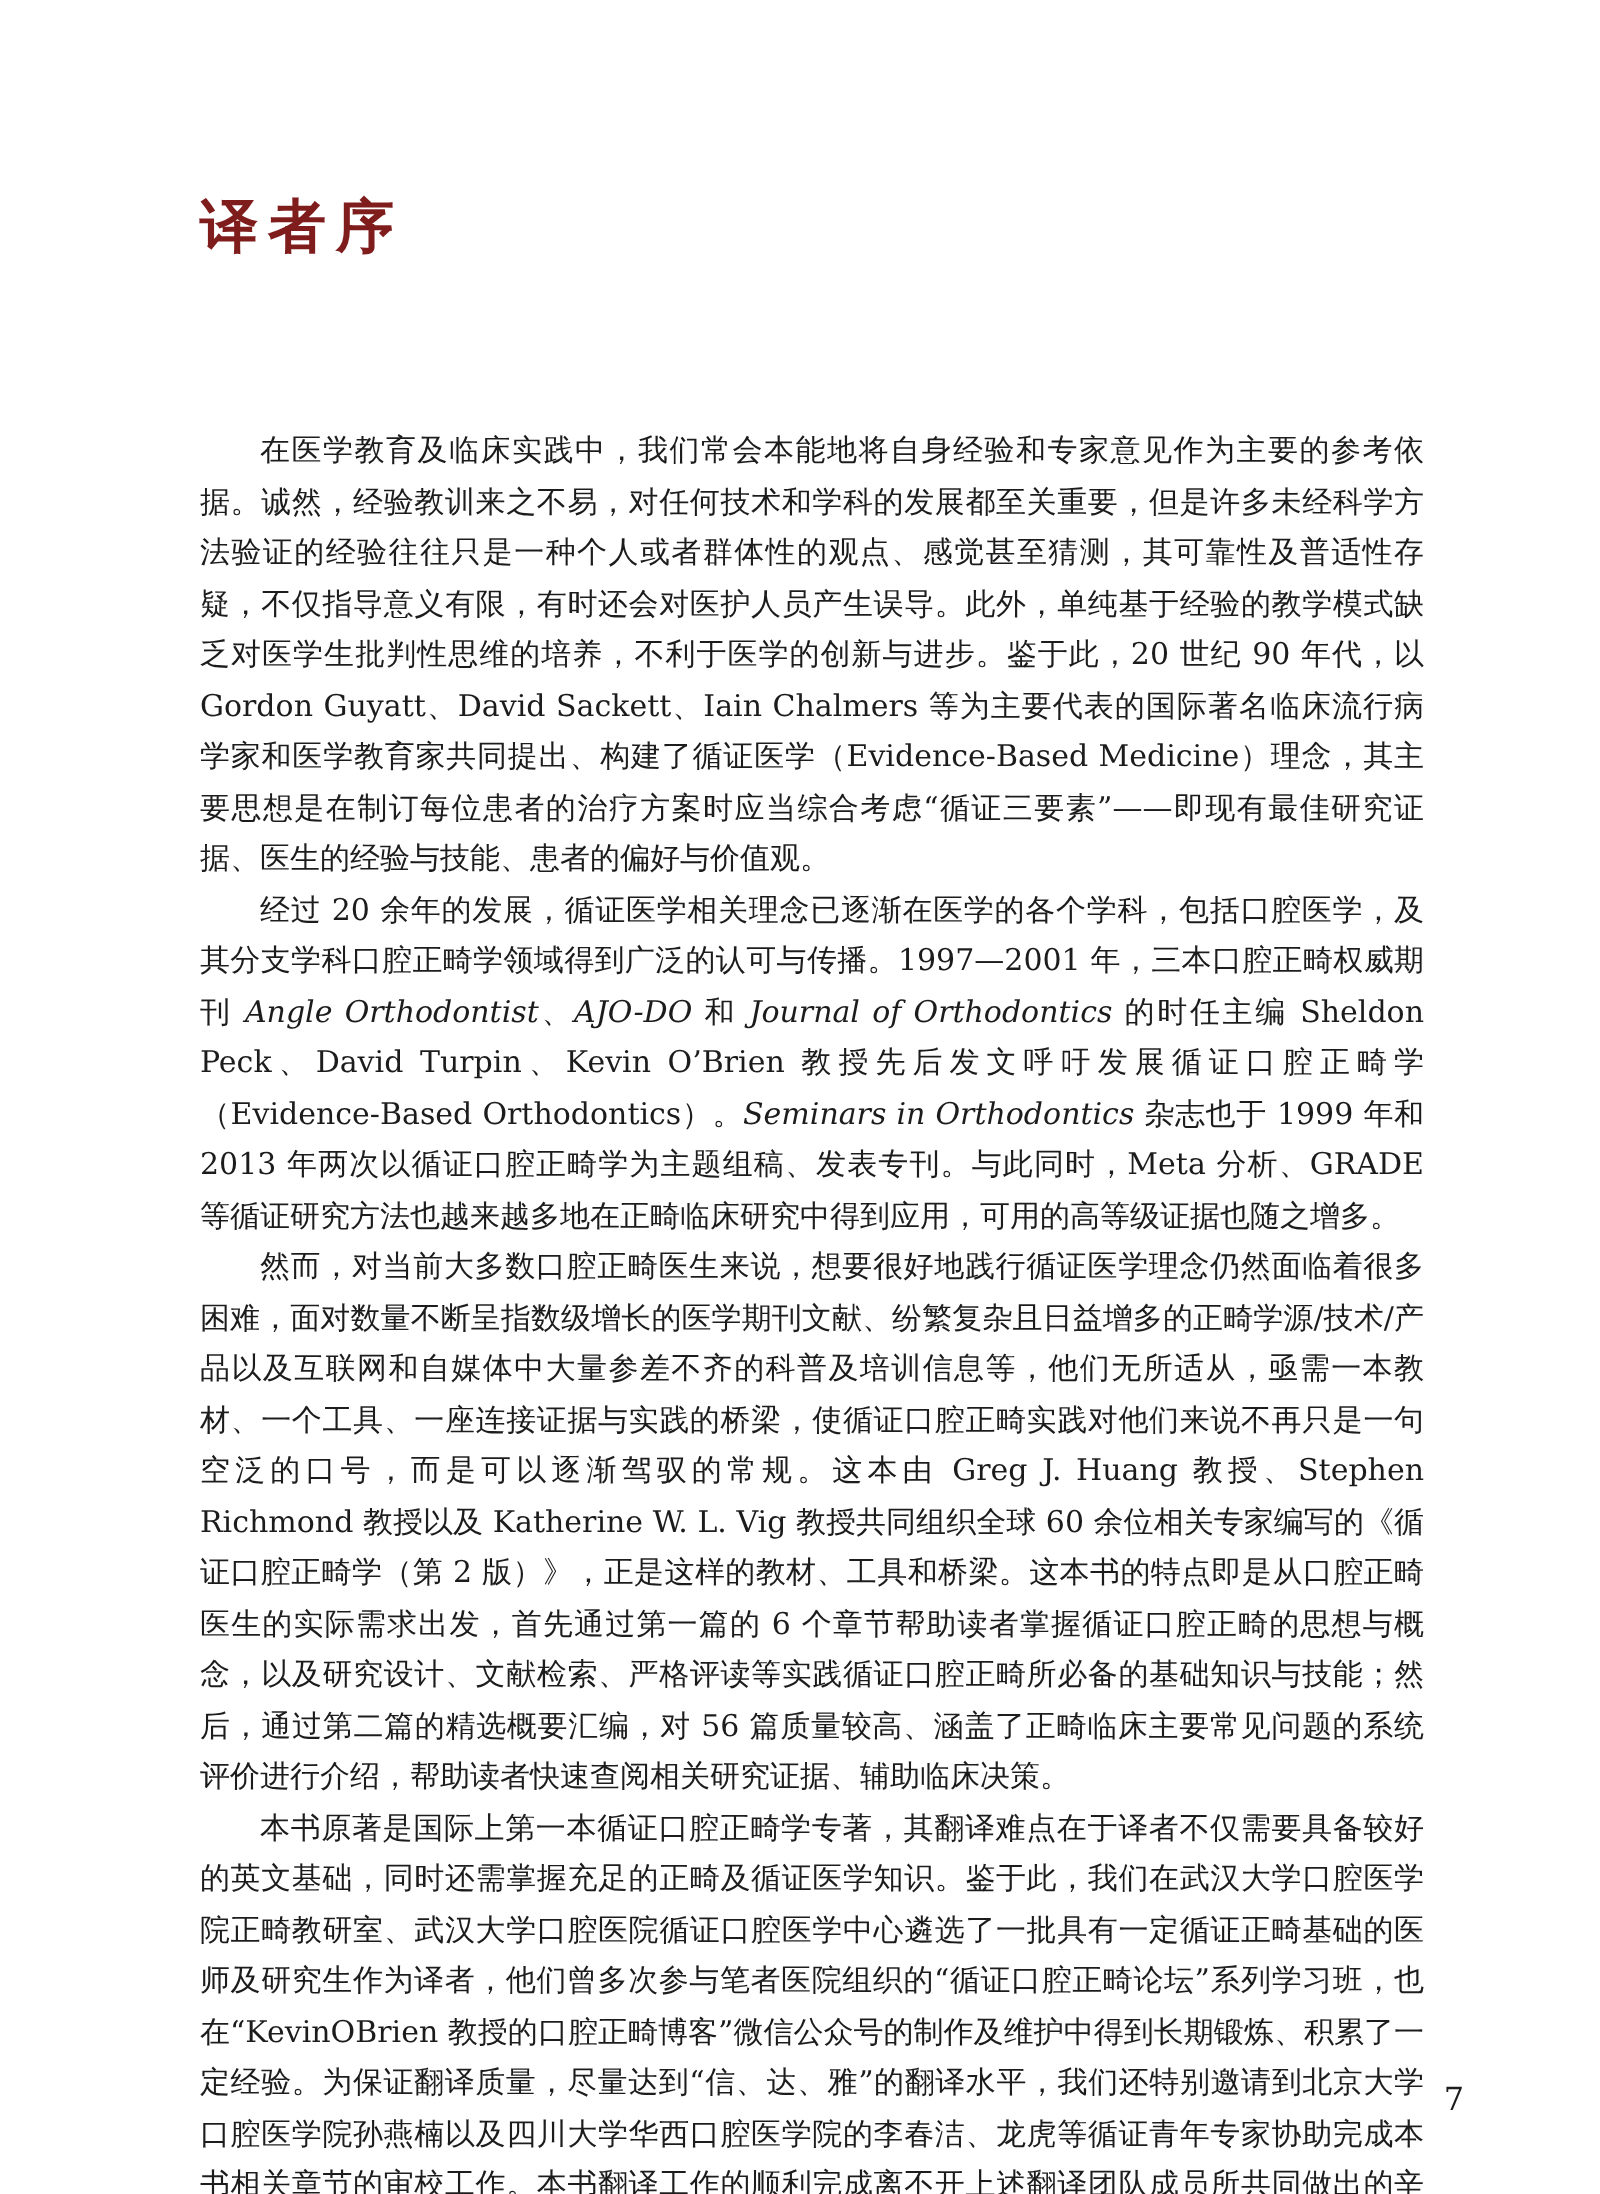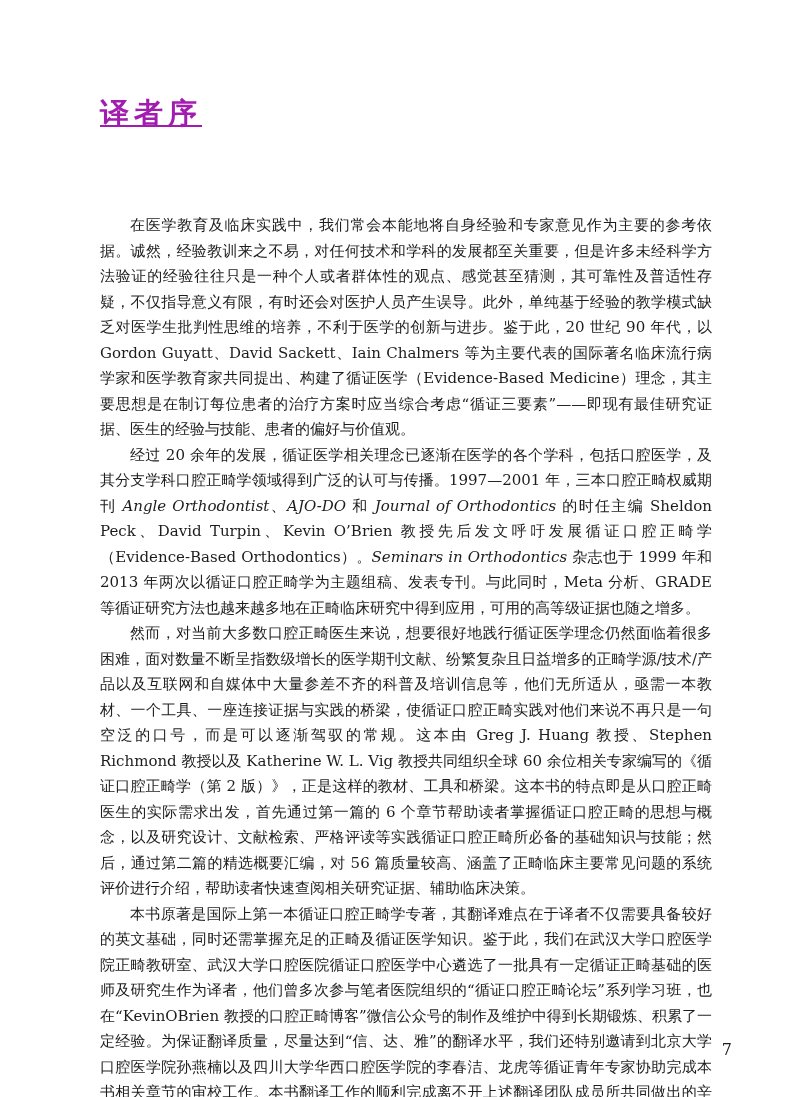--- a/index.html
+++ b/index.html
@@ -48,21 +48,21 @@
     right: 68px;
     bottom: 38px;
     font-size: 16px;
     color: #1c1c1c;
   }
 </style>
 </head>
 <body>
 
 <div class="page">
-  <h1 class="chapter-title" style="color: #a21caf; text-decoration: underline;">译者序</h1>
+  <h1 class="chapter-title" style="color: #7f1d1d;">译者序</h1>
 
   <div class="body-text">
       <p><span>在医学教育及临床实践中，我们常会本能地将自身经验和专家意见作为主要的参考依据。诚然，经验教训来之不易，对任何技术和学科的发展都至关重要，但是许多未经科学方法验证的经验往往只是一种个人或者群体性的观点、感觉甚至猜测，其可靠性及普适性存疑，不仅指导意义有限，有时还会对医护人员产生误导。此外，单纯基于经验的教学模式缺乏对医学生批判性思维的培养，不利于医学的创新与进步。鉴于此，20 世纪 90 年代，以 Gordon Guyatt、David Sackett、Iain Chalmers 等为主要代表的国际著名临床流行病学家和医学教育家共同提出、构建了循证医学（Evidence-Based Medicine）理念，其主要思想是在制订每位患者的治疗方案时应当综合考虑“循证三要素”——即现有最佳研究证据、医生的经验与技能、患者的偏好与价值观。</span></p>
       <p><span>经过 20 余年的发展，循证医学相关理念已逐渐在医学的各个学科，包括口腔医学，及其分支学科口腔正畸学领域得到广泛的认可与传播。1997—2001 年，三本口腔正畸权威期刊 </span><i>Angle Orthodontist</i><span>、</span><i>AJO-DO</i><span> 和 </span><i>Journal of Orthodontics</i><span> 的时任主编 Sheldon Peck、David Turpin、Kevin O’Brien 教授先后发文呼吁发展循证口腔正畸学（Evidence-Based Orthodontics）。</span><i>Seminars in Orthodontics</i><span> 杂志也于 1999 年和 2013 年两次以循证口腔正畸学为主题组稿、发表专刊。与此同时，Meta 分析、GRADE 等循证研究方法也越来越多地在正畸临床研究中得到应用，可用的高等级证据也随之增多。</span></p>
       <p><span>然而，对当前大多数口腔正畸医生来说，想要很好地践行循证医学理念仍然面临着很多困难，面对数量不断呈指数级增长的医学期刊文献、纷繁复杂且日益增多的正畸学源/技术/产品以及互联网和自媒体中大量参差不齐的科普及培训信息等，他们无所适从，亟需一本教材、一个工具、一座连接证据与实践的桥梁，使循证口腔正畸实践对他们来说不再只是一句空泛的口号，而是可以逐渐驾驭的常规。这本由 Greg J. Huang 教授、Stephen Richmond 教授以及 Katherine W. L. Vig 教授共同组织全球 60 余位相关专家编写的《循证口腔正畸学（第 2 版）》，正是这样的教材、工具和桥梁。这本书的特点即是从口腔正畸医生的实际需求出发，首先通过第一篇的 6 个章节帮助读者掌握循证口腔正畸的思想与概念，以及研究设计、文献检索、严格评读等实践循证口腔正畸所必备的基础知识与技能；然后，通过第二篇的精选概要汇编，对 56 篇质量较高、涵盖了正畸临床主要常见问题的系统评价进行介绍，帮助读者快速查阅相关研究证据、辅助临床决策。</span></p>
       <p><span>本书原著是国际上第一本循证口腔正畸学专著，其翻译难点在于译者不仅需要具备较好的英文基础，同时还需掌握充足的正畸及循证医学知识。鉴于此，我们在武汉大学口腔医学院正畸教研室、武汉大学口腔医院循证口腔医学中心遴选了一批具有一定循证正畸基础的医师及研究生作为译者，他们曾多次参与笔者医院组织的“循证口腔正畸论坛”系列学习班，也在“KevinOBrien 教授的口腔正畸博客”微信公众号的制作及维护中得到长期锻炼、积累了一定经验。为保证翻译质量，尽量达到“信、达、雅”的翻译水平，我们还特别邀请到北京大学口腔医学院孙燕楠以及四川大学华西口腔医学院的李春洁、龙虎等循证青年专家协助完成本书相关章节的审校工作。本书翻译工作的顺利完成离不开上述翻译团队成员所共同做出的辛勤努</span></p>
     </div>
 
   <div class="page-number">7</div>
 </div>

